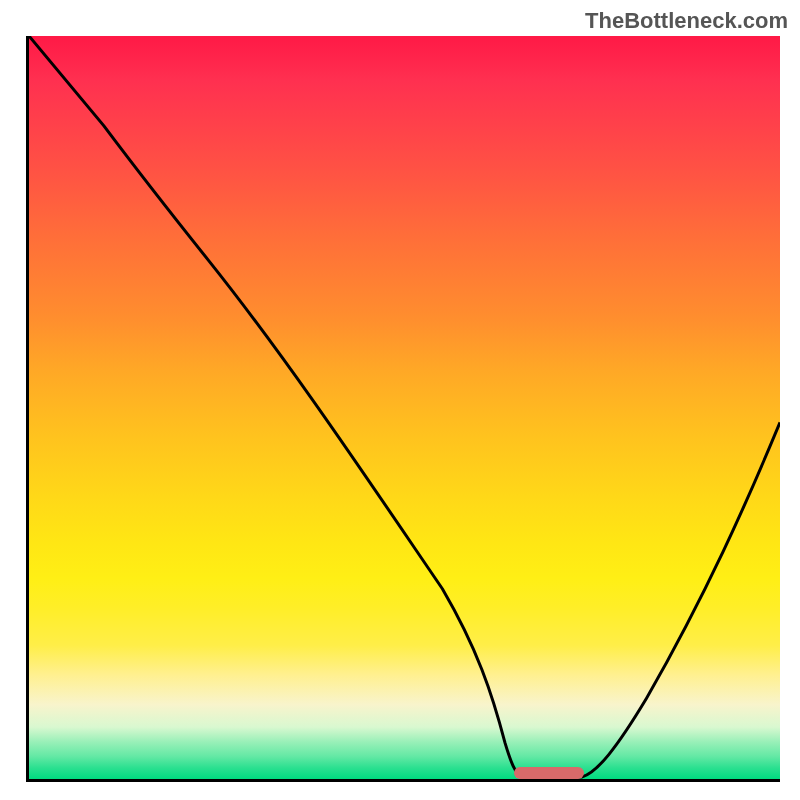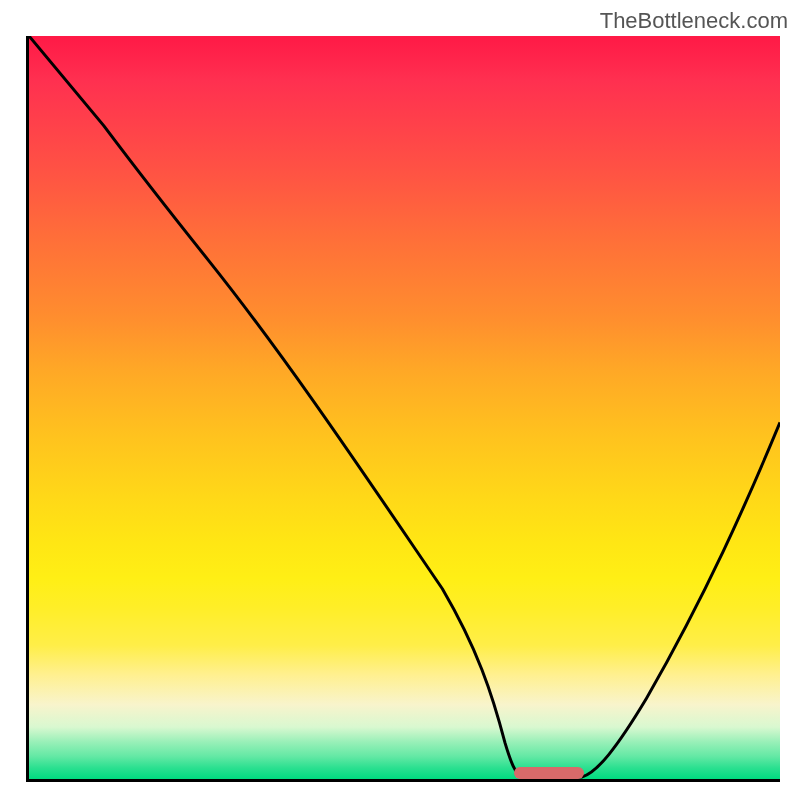--- a/index.html
+++ b/index.html
@@ -12,21 +12,21 @@
       height: 800px;
       position: relative;
       font-family: Arial, sans-serif;
     }
     .watermark {
       position: absolute;
       top: 8px;
       right: 12px;
       font-size: 22px;
       color: #555;
-      font-weight: normal;
+      font-weight: bold;
       z-index: 10;
     }
     .chart-container {
       position: absolute;
       top: 36px;
       left: 26px;
       width: 754px;
       height: 746px;
       border-left: 3px solid black;
       border-bottom: 3px solid black;

